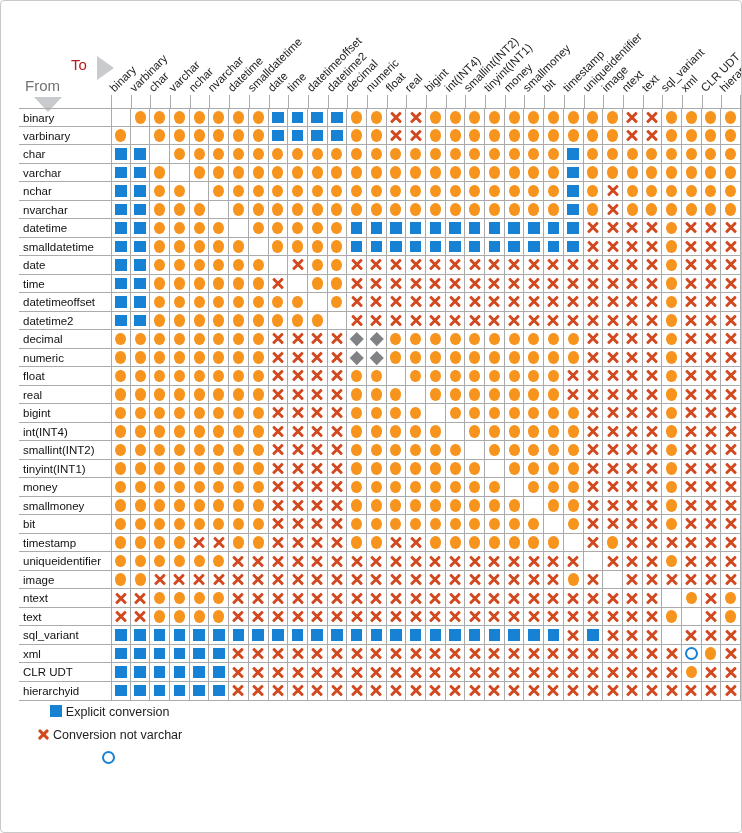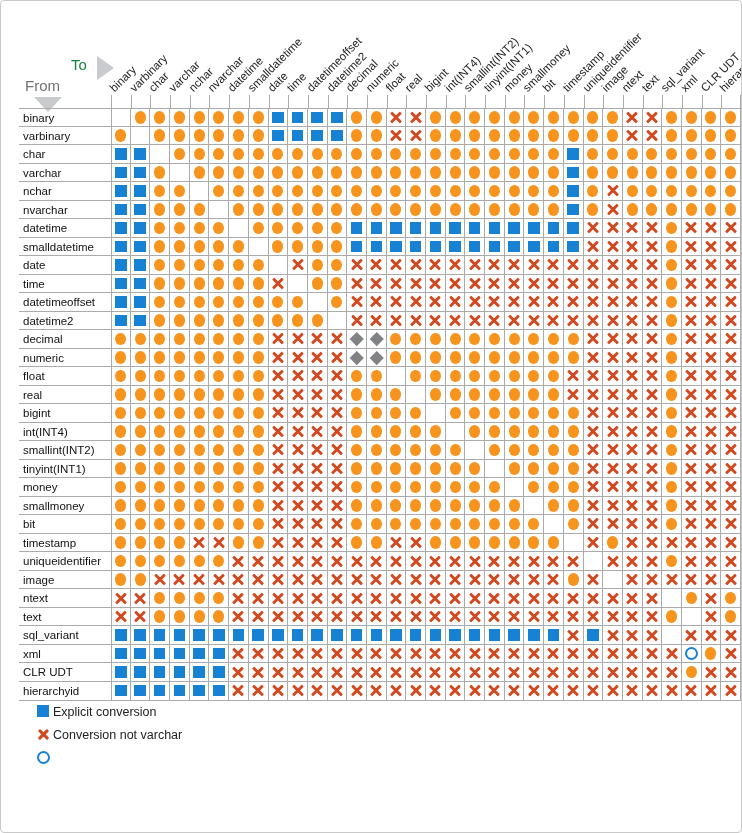--- a/index.html
+++ b/index.html
@@ -1,19 +1,19 @@
 <!DOCTYPE html>
 <html style="--explicit: #1782d3; --implicit: #f7941e; --not-allowed: #d2491f; --cast: #808285; --xml-ring: #1782d3; --grid-line: #ababab;"><head>
 <meta charset="utf-8">
 <style>
   html,body{margin:0;padding:0;background:#ffffff;font-family:"Liberation Sans",sans-serif;}
   #canvas{position:relative;width:742px;height:833px;background:#fff;border:1px solid #c9c9c9;border-radius:4px;box-sizing:border-box;overflow:hidden;}
 
   
-  .to-label{position:absolute;left:70px;top:55px;font-size:15px;color:#15803d;}
+  .to-label{position:absolute;left:70px;top:55px;font-size:15px;color:#b91c1c;}
   .from-label{position:absolute;left:24px;top:76px;font-size:15px;color:#737373;}
   .to-arrow{position:absolute;left:96px;top:55px;width:0;height:0;
     border-left:17px solid #c9cacd;border-top:12px solid transparent;border-bottom:12px solid transparent;}
   .from-arrow{position:absolute;left:33px;top:96px;width:0;height:0;
     border-top:15px solid #c9cacd;border-left:14px solid transparent;border-right:14px solid transparent;}
 
   
   #hrow{position:absolute;left:110px;top:30px;width:630px;height:77px;display:flex;}
   .hcell{position:relative;width:19.69px;flex:0 0 19.69px;}
   .hcell::after{content:"";position:absolute;left:0;bottom:0;width:1px;height:13px;background:var(--grid-line,#ababab);}
@@ -37,21 +37,21 @@
   .dia{width:9.5px;height:9.5px;background:var(--cast,#808285);transform:rotate(45deg);}
   .oc{width:9px;height:9px;border:2px solid var(--xml-ring,#1782d3);border-radius:50%;background:#fff;}
   .xx{position:relative;width:14px;height:14px;}
   .xx::before,.xx::after{content:"";position:absolute;left:0;top:5.4px;width:14px;height:3.2px;
     background:var(--not-allowed,#d2491f);border-radius:1px;}
   .xx::before{transform:rotate(45deg);}
   .xx::after{transform:rotate(-45deg);}
 
   
   #legend{position:absolute;left:36px;top:703px;display:flex;flex-direction:column;gap:7px;}
-  .litem{display:flex;align-items:flex-start;}
+  .litem{display:flex;align-items:flex-start;justify-content:center;}
   .licon{width:16px;flex:0 0 16px;display:flex;align-items:center;justify-content:flex-start;margin-top:1px;}
   .ltext{font-size:12.5px;color:#222;line-height:16px;}
   .litem .xx{width:13px;height:13px;}
   .litem .xx::before,.litem .xx::after{width:13px;top:5px;}
 </style>
 </head>
 <body>
 
 <div id="canvas">
   <span class="to-label">To</span>

